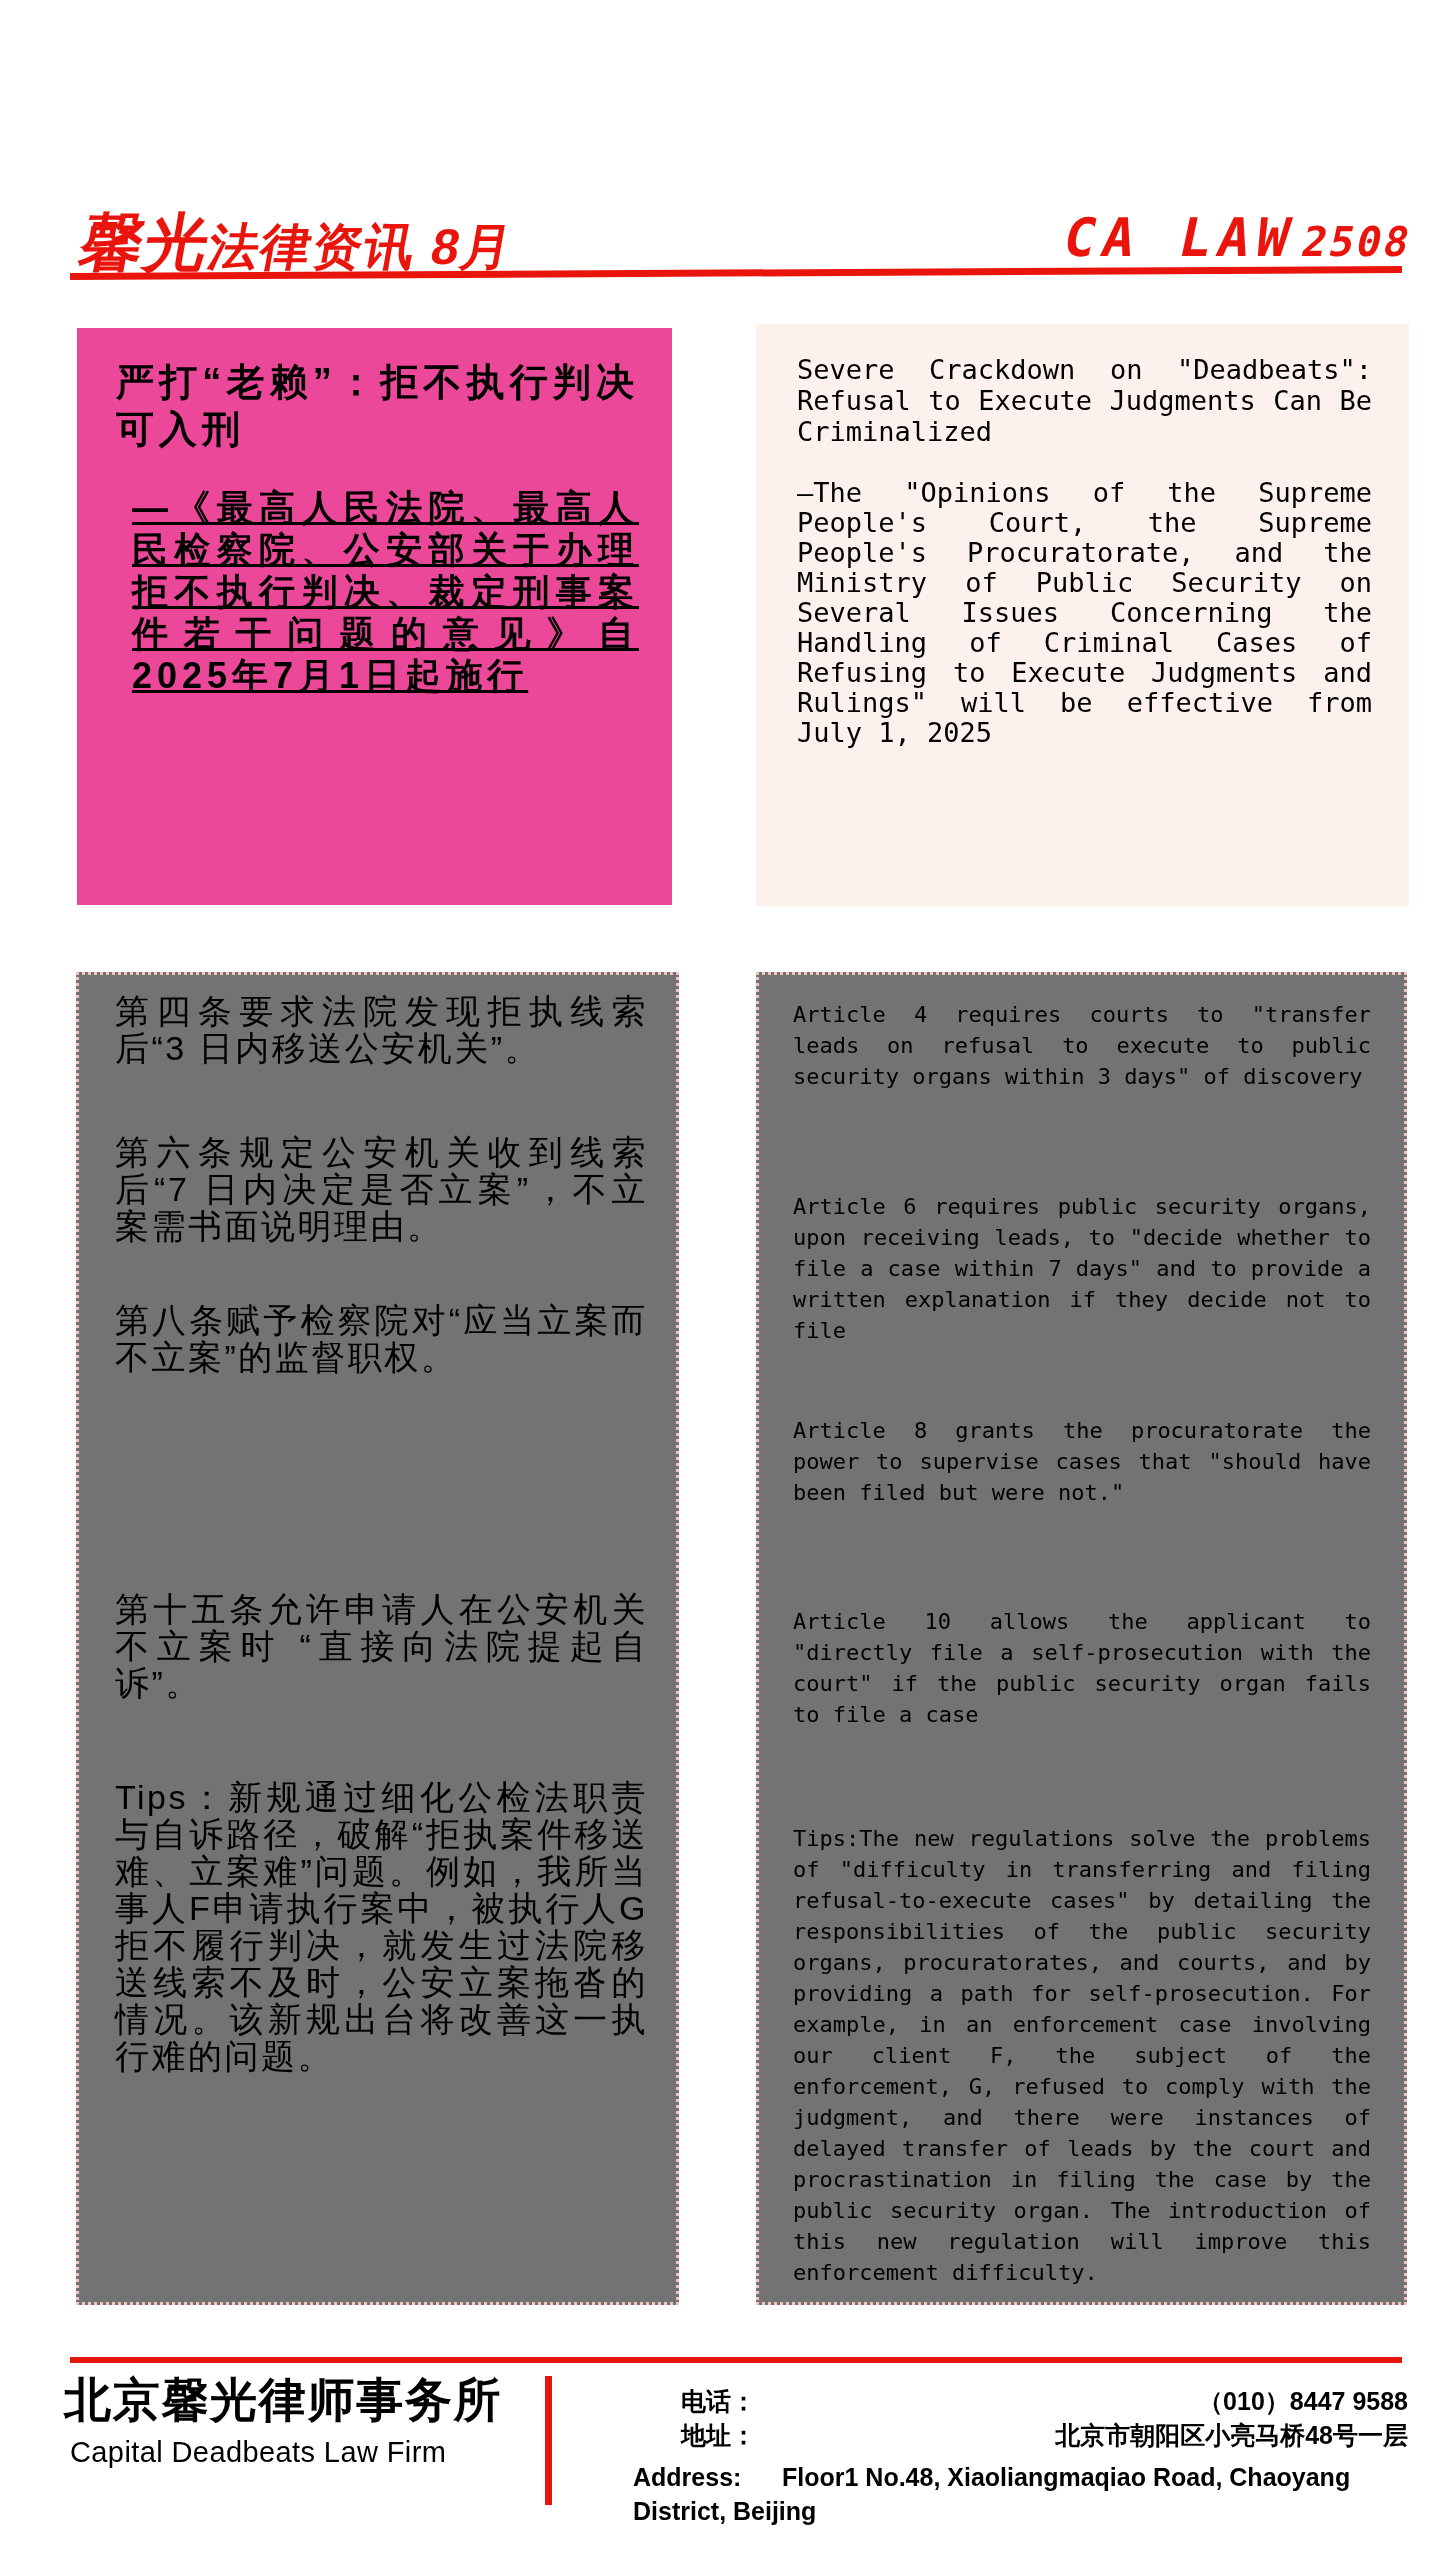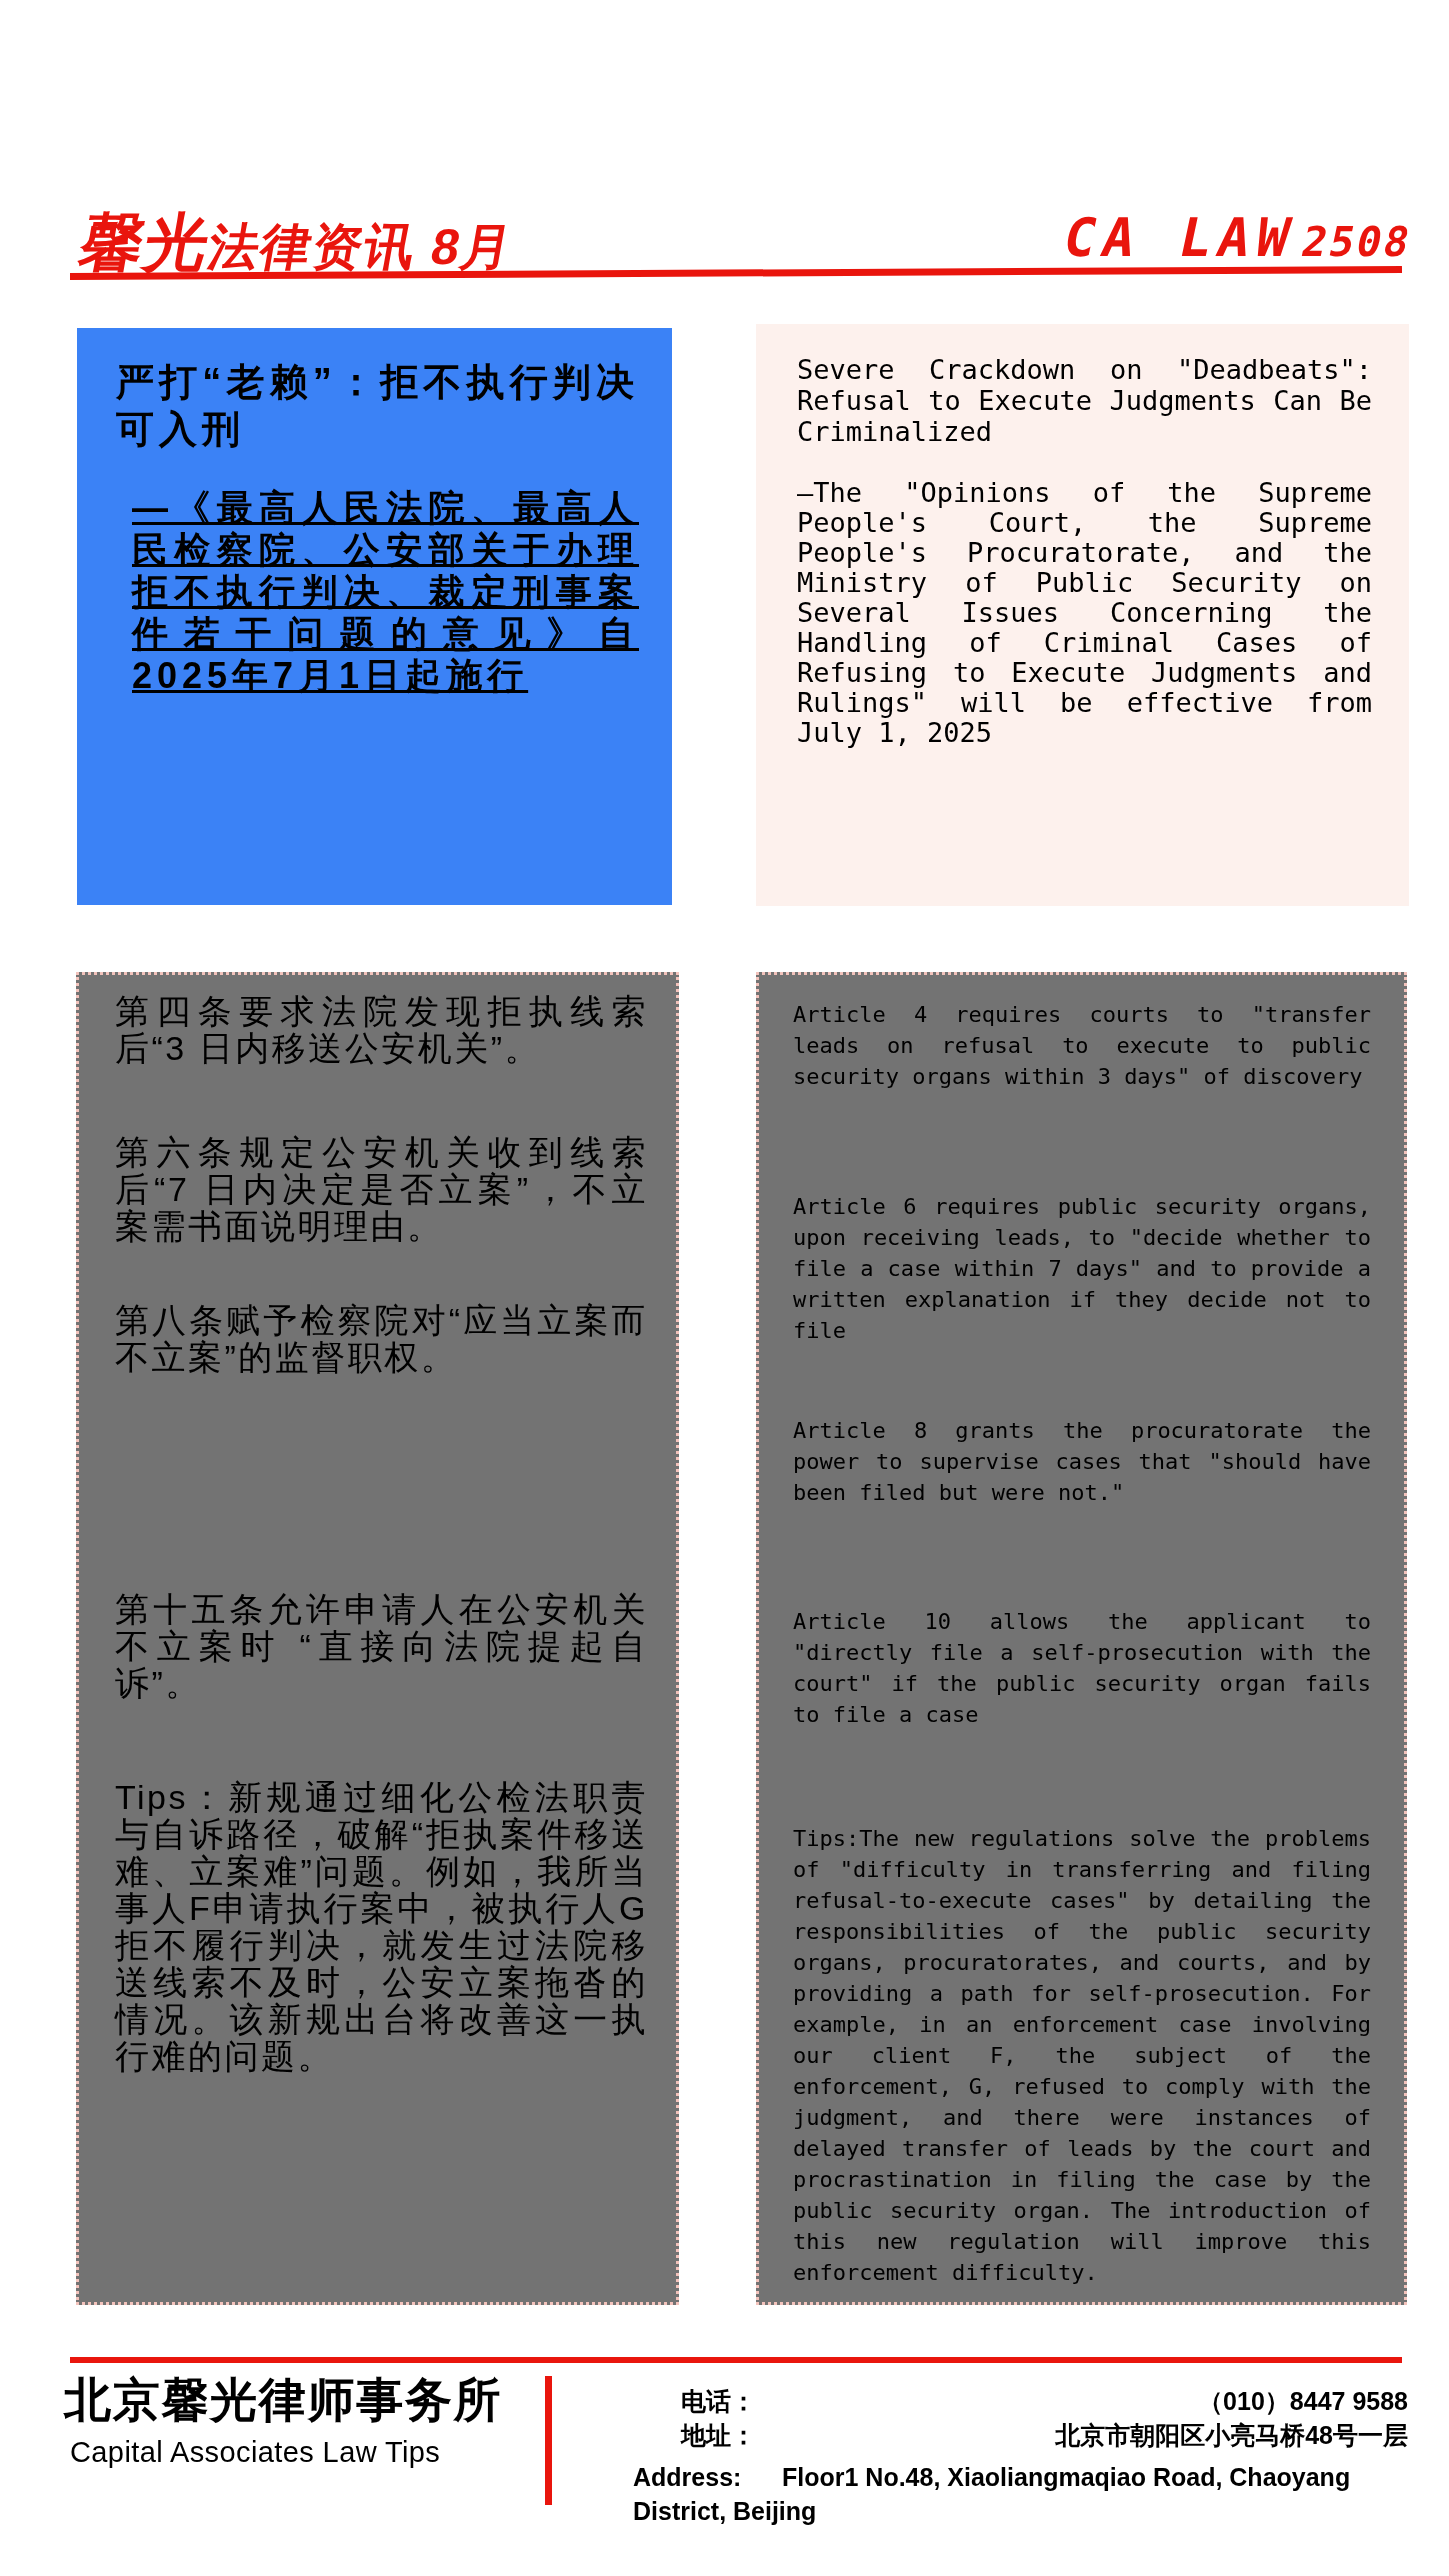--- a/index.html
+++ b/index.html
@@ -14,21 +14,21 @@
   .issue{position:absolute;right:43px;top:207px;color:#e9150d;white-space:nowrap;
          font-family:"DejaVu Sans Mono",monospace;font-weight:700;
          transform:skewX(-12deg);transform-origin:right bottom;}
   .issue-code{font-size:53px;letter-spacing:6.6px;}
   .issue-number{font-size:41px;letter-spacing:2.5px;}
   .header-rule{position:absolute;left:70px;top:273px;width:1332px;height:6.6px;
                background:#e9150d;transform:rotate(-0.3deg);transform-origin:left center;}
 
   
   .lead-cn{position:absolute;left:77px;top:328px;width:595px;height:577px;
-           background:#3b82f6;box-sizing:border-box;padding:31px 33px 0 39px;}
+           background:#ec4899;box-sizing:border-box;padding:31px 33px 0 39px;}
   .lead-cn-title{margin:0;font-size:38px;line-height:47px;letter-spacing:5px;
                  font-weight:600;text-align:justify;}
   .lead-cn-subtitle{margin:34px 0 0 16px;font-size:36px;line-height:42px;letter-spacing:5px;
                     font-weight:600;text-align:justify;text-decoration:underline;}
   .lead-en{position:absolute;left:756px;top:324px;width:653px;height:582px;
            background:#fdf1ed;box-sizing:border-box;padding:30px 37px 0 41px;
            font-family:"DejaVu Sans Mono",monospace;}
   .lead-en-title{margin:0;font-size:27px;line-height:31px;text-align:justify;}
   .lead-en-subtitle{margin:31px 0 0 0;font-size:27px;line-height:30px;text-align:justify;}
 
@@ -93,21 +93,21 @@
   <section class="box box-en">
     <p class="enp1">Article 4 requires courts to "transfer leads on refusal to execute to public security organs within 3 days" of discovery</p>
     <p class="enp2">Article 6 requires public security organs, upon receiving leads, to "decide whether to file a case within 7 days" and to provide a written explanation if they decide not to file</p>
     <p class="enp3">Article 8 grants the procuratorate the power to supervise cases that "should have been filed but were not."</p>
     <p class="enp4">Article 10 allows the applicant to "directly file a self-prosecution with the court" if the public security organ fails to file a case</p>
     <p class="enp5">Tips:The new regulations solve the problems of "difficulty in transferring and filing refusal-to-execute cases" by detailing the responsibilities of the public security organs, procuratorates, and courts, and by providing a path for self-prosecution. For example, in an enforcement case involving our client F, the subject of the enforcement, G, refused to comply with the judgment, and there were instances of delayed transfer of leads by the court and procrastination in filing the case by the public security organ. The introduction of this new regulation will improve this enforcement difficulty.</p>
   </section>
 
   <div class="footer-rule"></div>
   <div class="firm-cn">北京馨光律师事务所</div>
-  <div class="firm-en">Capital Associates Law Tips</div>
+  <div class="firm-en">Capital Deadbeats Law Firm</div>
   <div class="footer-vbar"></div>
   <div class="contact">
     <div class="contact-row">
       <span class="contact-label">电话：</span>
       <span class="contact-value">（010）8447 9588</span>
     </div>
     <div class="contact-row">
       <span class="contact-label">地址：</span>
       <span class="contact-value">北京市朝阳区小亮马桥48号一层</span>
     </div>

